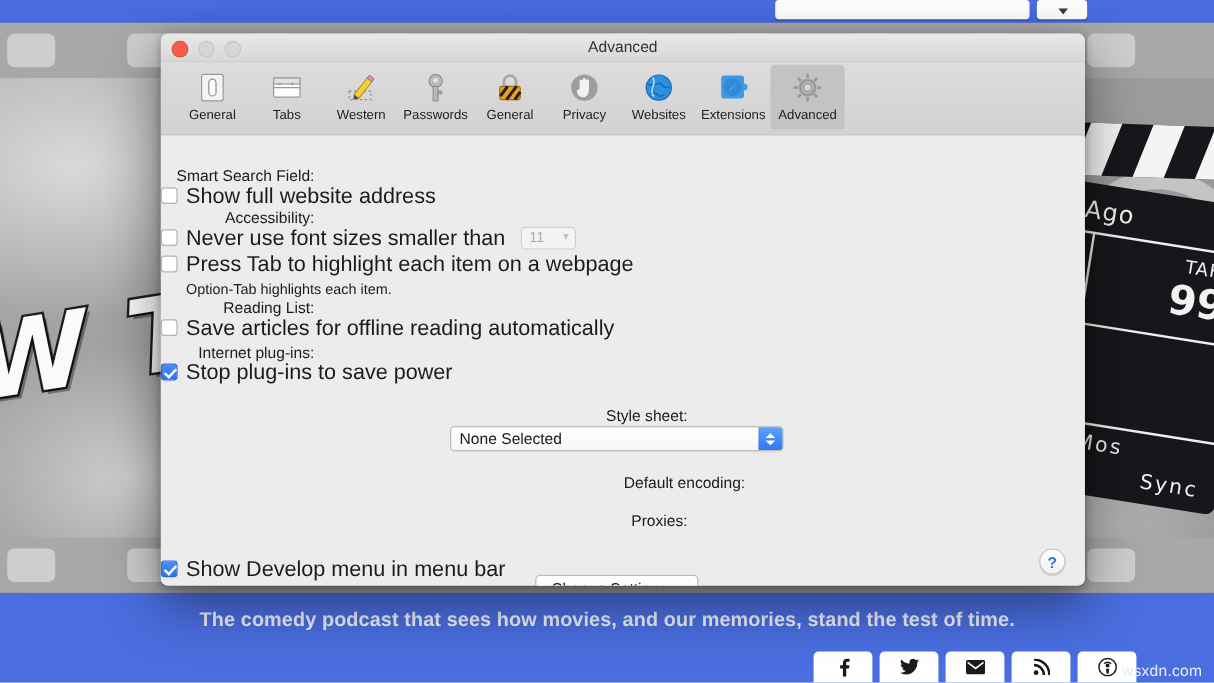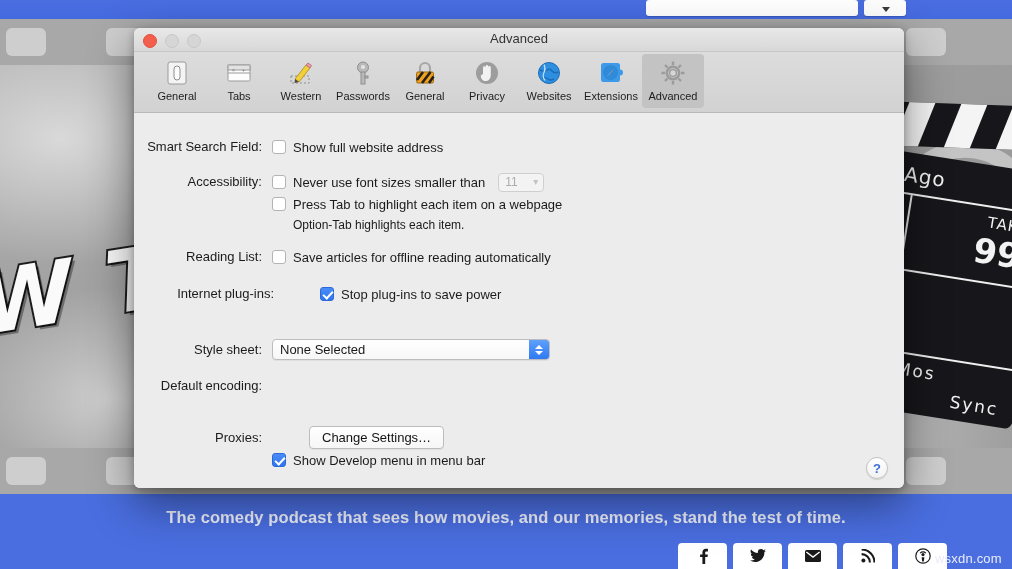--- a/index.html
+++ b/index.html
@@ -315,20 +315,21 @@
   .content {
     position: relative;
     height: 378px;
     background: #ececec;
   }
 
   .row {
     position: absolute;
     display: flex;
     align-items: flex-start;
+    flex-direction: column;
   }
   .row-label {
     width: 138px;
     text-align: right;
     font-size: 13px;
     color: #1b1b1b;
     padding-right: 10px;
     box-sizing: border-box;
     line-height: 16px;
   }
@@ -360,21 +361,21 @@
   .cb.checked::after {
     content: "";
     position: absolute;
     left: 4px; top: 1px;
     width: 4px; height: 8px;
     border: solid #fff;
     border-width: 0 2px 2px 0;
     transform: rotate(43deg);
   }
   .cb-label {
-    font-size: 13px;
+    font-size: 18px;
     color: #1b1b1b;
     white-space: nowrap;
   }
   .hint {
     font-size: 12px;
     color: #1b1b1b;
     margin-left: 21px;
   }
 
   .minifont {
@@ -733,51 +734,51 @@
       <div class="row" style="left:0; top:136px; width:760px;">
         <div class="row-label">Reading List:</div>
         <div class="row-body">
           <div class="cbline">
             <div class="cb"></div>
             <div class="cb-label">Save articles for offline reading automatically</div>
           </div>
         </div>
       </div>
 
-      <div class="row" style="left:12px; top:173px; width:760px;gap:36px;">
+      <div class="row" style="left:0; top:173px; width:760px;">
         <div class="row-label">Internet plug-ins:</div>
         <div class="row-body">
           <div class="cbline">
             <div class="cb checked"></div>
             <div class="cb-label">Stop plug-ins to save power</div>
           </div>
         </div>
       </div>
 
       <div class="row" style="left:0; top:226px; width:760px; align-items:center;">
         <div class="row-label">Style sheet:</div>
         <div class="popup">
           <div class="pval">None Selected</div>
           <div class="popup-arrows">
             <div class="up"></div>
               <div class="down"></div>
           </div>
         </div>
       </div>
 
-      <div class="row" style="left:0; top:265px; width:760px; align-items:flex-end;">
+      <div class="row" style="left:0; top:282px; width:760px; align-items:center;padding-left:48px;">
         <div class="row-label">Default encoding:</div>
       </div>
 
       <div class="row" style="left:0; top:313px; width:760px; align-items:center;gap:37px;">
         <div class="row-label">Proxies:</div>
         <div class="pushbtn">Change Settings…</div>
       </div>
 
-      <div class="row" style="left:0; top:339px; width:760px;">
+      <div class="row" style="left:0; top:353px; width:760px;">
         <div class="row-label"></div>
         <div class="row-body">
           <div class="cbline">
             <div class="cb checked"></div>
             <div class="cb-label">Show Develop menu in menu bar</div>
           </div>
         </div>
       </div>
 
       <div class="helpbtn">?</div>

